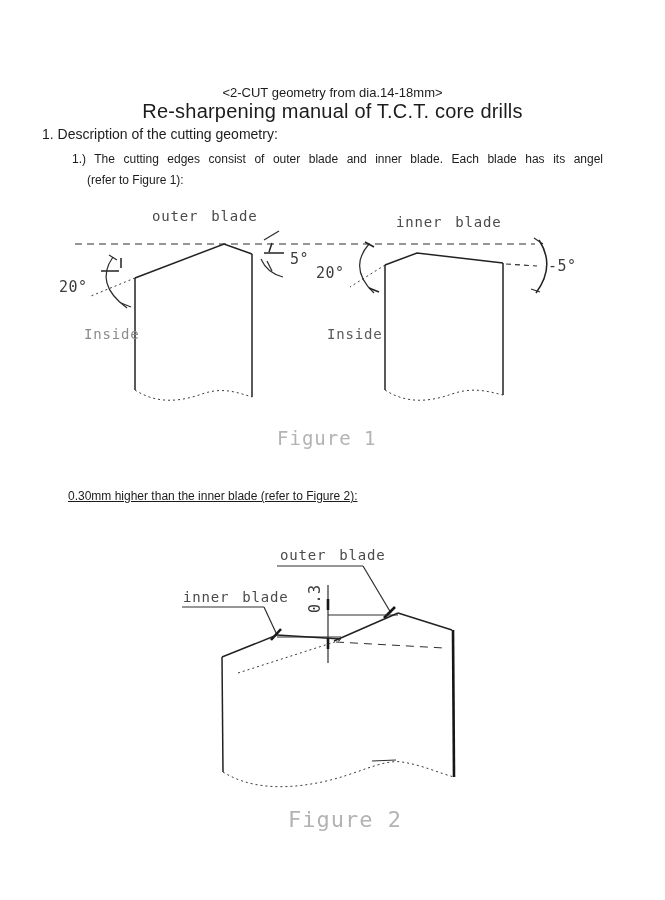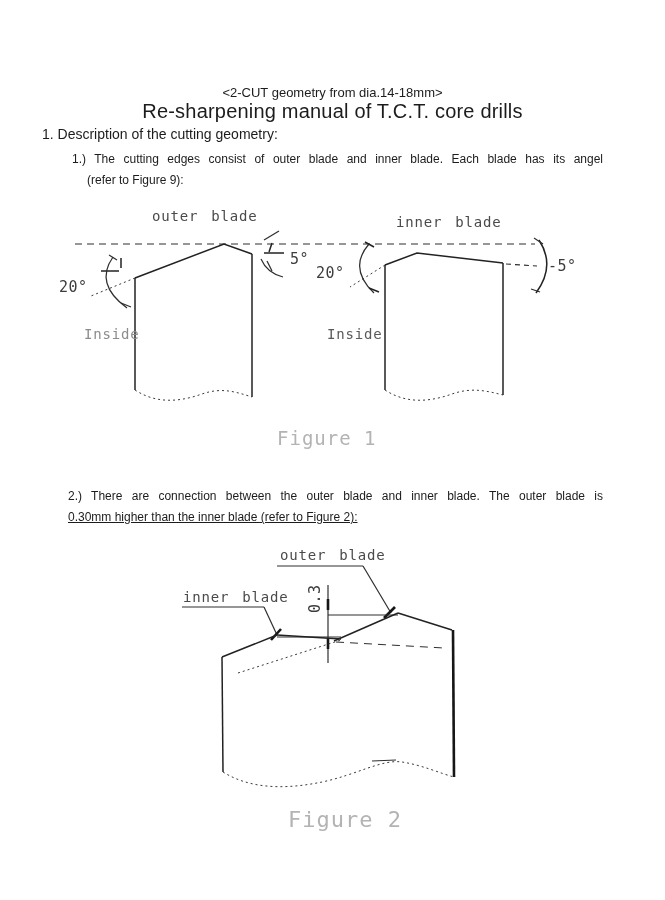--- a/index.html
+++ b/index.html
@@ -63,21 +63,21 @@
 
 <div class="page">
 
   <div class="doc-title">Re-sharpening manual of T.C.T. core drills</div>
   <div class="doc-subtitle">&lt;2-CUT geometry from dia.14-18mm&gt;</div>
 
   <div class="section-heading">1. Description of the cutting geometry:</div>
 
   <div class="item item-1">
     <div class="just">1.) The cutting edges consist of outer blade and inner blade. Each blade has its angel</div>
-    <div class="cont-1">(refer to Figure 9):</div>
+    <div class="cont-1">(refer to Figure 1):</div>
   </div>
 
   <svg id="fig1" width="665" height="260" viewBox="0 0 665 260">
 
     <text class="cad-label" x="152" y="21">outer blade</text>
     <text class="cad-label" x="396" y="27">inner blade</text>
 
     <line class="ln-dash" x1="75" y1="44" x2="535" y2="44"></line>
 
     <g>
@@ -129,21 +129,20 @@
       <text class="cad-angle" x="548" y="71">-5°</text>
     </g>
 
     <text class="cad-inside faded" x="84" y="139">Inside</text>
     <text class="cad-inside" x="327" y="139">Inside</text>
 
     <text class="fig-caption" x="277" y="245" font-size="19">Figure 1</text>
   </svg>
 
   <div class="item item-2">
-    <div class="just">2.) There are connection between the outer blade and inner blade. The outer blade is</div>
     <div class="cont-2">0.30mm higher than the inner blade (refer to Figure 2):</div>
   </div>
 
   <svg id="fig2" width="665" height="300" viewBox="0 0 665 300">
 
     <g>
       <text class="cad-label" x="280" y="15">outer blade</text>
       <line class="ln" x1="277" y1="21" x2="363" y2="21"></line>
       <line class="ln" x1="363" y1="21" x2="391" y2="68"></line>
       <line class="ln-heavy" x1="384" y1="73" x2="395" y2="62"></line>

